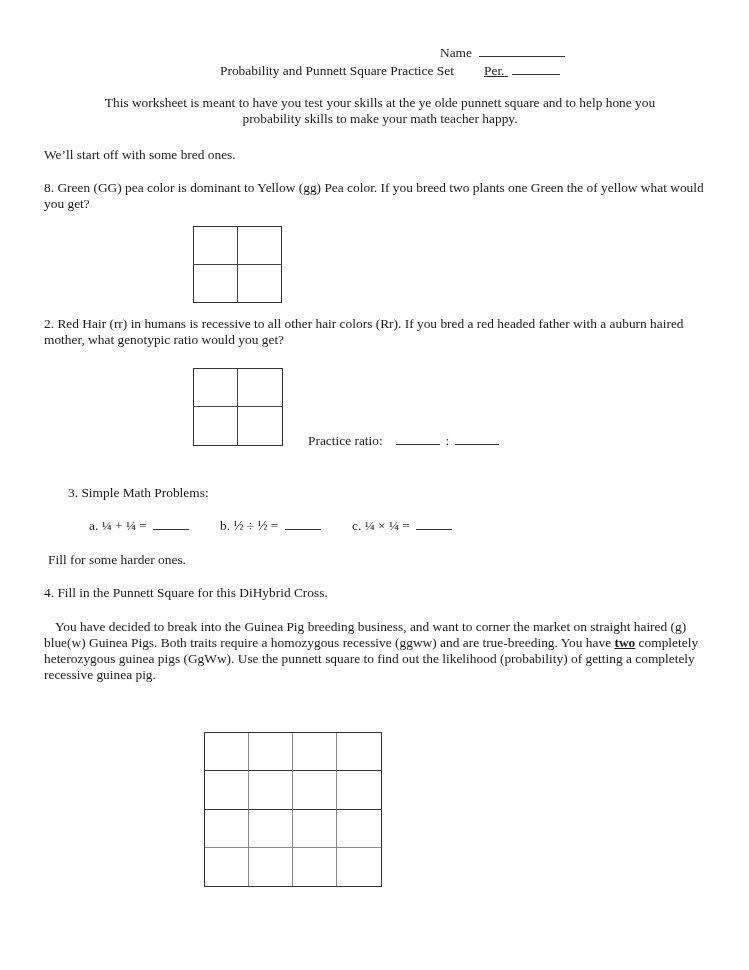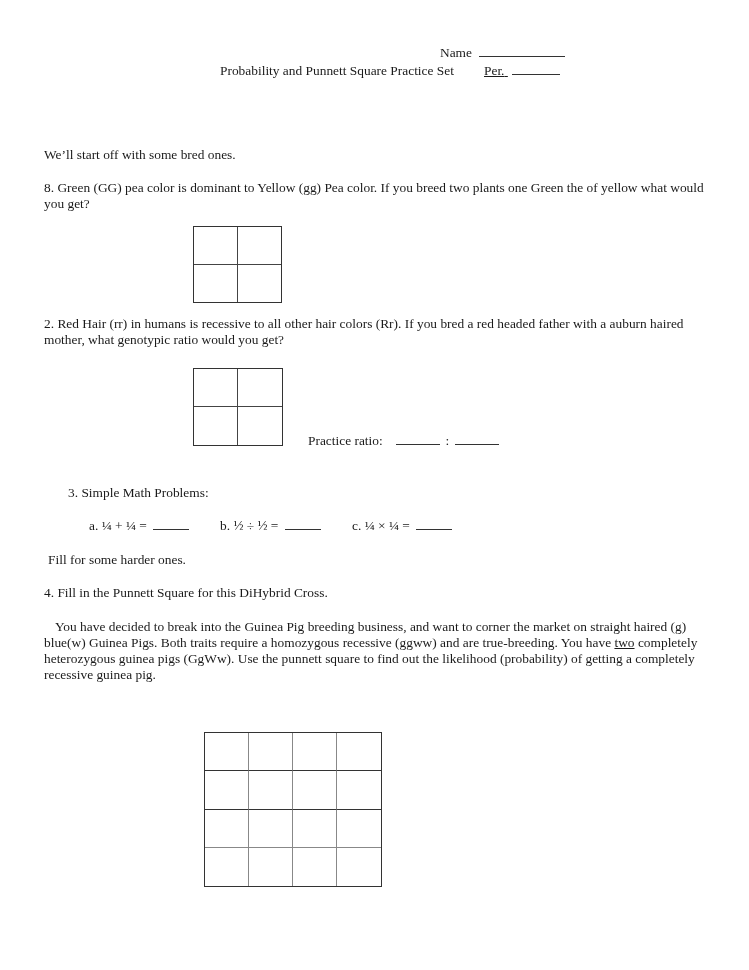--- a/index.html
+++ b/index.html
@@ -14,36 +14,38 @@
     .blank { display: inline-block; border-bottom: 1px solid #333; vertical-align: baseline; height: 1px; }
     .grid { position: absolute; display: grid; border: 1.5px solid #333; box-sizing: border-box; }
     .cell { border-right: 1.2px solid #444; border-bottom: 1.2px solid #444; box-sizing: border-box; }
     .g2 { grid-template-columns: repeat(2, 1fr); grid-template-rows: repeat(2, 1fr); }
     .g4 { grid-template-columns: repeat(4, 1fr); grid-template-rows: repeat(4, 1fr); }
     .g2 .cell:nth-child(2n), .g4 .cell:nth-child(4n) { border-right: none; }
     .g2 .cell:nth-child(n+3) { border-bottom: none; }
     .g4 .cell:nth-child(n+13) { border-bottom: none; }
     .g4 .cell { border-color: #888; }
     .g4 .cell:nth-child(-n+8) { border-bottom-color: #333; border-bottom-width: 1.6px; }
-    b.ul { text-decoration: underline; font-weight: normal; }
+    b.ul { text-decoration: underline; font-weight: bold; }
   </style>
 </head>
 <body>
 
 <div class="abs" style="left:440px; top:45px;">
   <span>Name</span>
   <span class="blank" style="width:86px; margin-left:4px;"></span>
 </div>
 <div class="abs" style="left:176px; top:63px;margin-left:44px;">Probability and Punnett Square Practice Set</div>
 <div class="abs" style="left:484px; top:63px;text-decoration:underline;">
   <span>Per.</span>
   <span class="blank" style="width:48px; margin-left:4px;"></span>
 </div>
 
 <div class="para center" style="top:95px; left:40px; width:680px;">
+  <div>This worksheet is meant to have you test your skills at the ye olde punnett square and to help hone you</div>
+  <div>probability skills to make your math teacher happy.</div>
 </div>
 
 <div class="abs" style="left:44px; top:147px;">We’ll start off with some bred ones.</div>
 
 <div class="para" style="top:180px;">8. Green (GG) pea color is dominant to Yellow (gg) Pea color. If  you breed two plants one Green the of yellow what would you get?</div>
 <div class="grid g2" style="left:193px; top:226px; width:89px; height:77px;">
   <div class="cell"></div>
   <div class="cell"></div>
   <div class="cell"></div>
   <div class="cell"></div>

